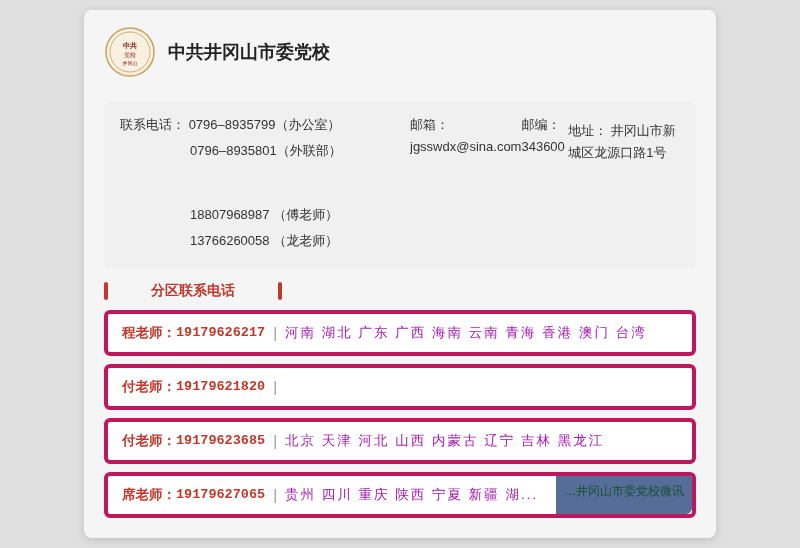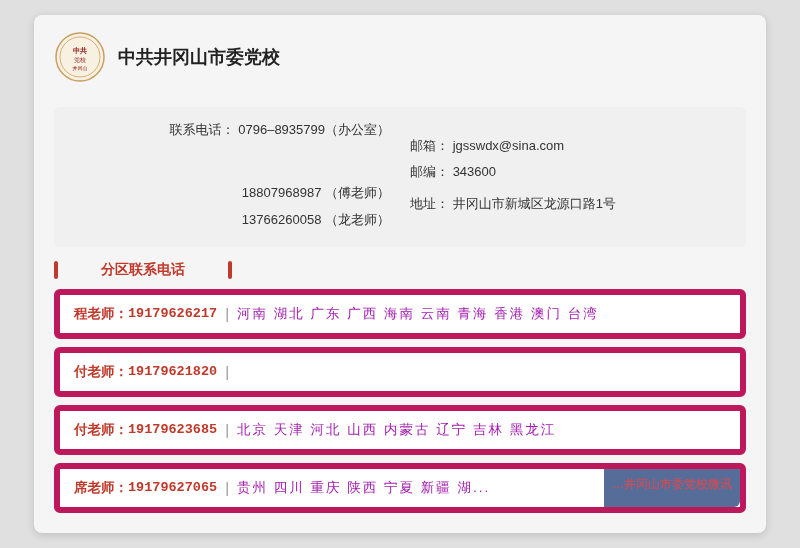--- a/index.html
+++ b/index.html
@@ -8,21 +8,21 @@
       background: #e0e0e0;
       display: flex;
       justify-content: center;
       align-items: center;
       min-height: 548px;
       width: 800px;
     }
     .card {
       background: #f5f5f5;
       border-radius: 8px;
-      width: 732px;
+      width: 632px;
       padding: 16px 20px 16px 20px;
       box-shadow: 0 2px 8px rgba(0,0,0,0.15);
     }
     .header {
       display: flex;
       align-items: center;
       margin-bottom: 14px;
       padding-bottom: 10px;
     }
     .logo {
@@ -39,26 +39,25 @@
     .contact-info {
       display: flex;
       gap: 20px;
       margin-bottom: 14px;
       background: #f0f0f0;
       border-radius: 6px;
       padding: 12px 16px;
     }
     .contact-left {
       flex: 1;
-      text-align: right;
     }
     .contact-right {
       flex: 1;
       display: flex;
-      flex-direction: column;
+      flex-direction: row;
       justify-content: center;
     }
     .contact-row {
       font-size: 13px;
       color: #333;
       margin-bottom: 4px;
       line-height: 1.7;
     }
     .contact-row span.label {
       color: #333;
@@ -93,21 +92,21 @@
     }
     .region-item {
       background: #fff;
       border-radius: 6px;
       padding: 10px 14px;
       margin-bottom: 8px;
       font-size: 13.5px;
       color: #333;
       display: flex;
       align-items: center;
-      border: 6px solid #be185d;
+      border: 4px solid #be185d;
     }
     .teacher-name {
       color: #c0392b;
       font-weight: bold;
       white-space: nowrap;
     }
     .phone-number {
       color: #c0392b;
       font-weight: bold;
       white-space: nowrap;
@@ -123,21 +122,21 @@
       letter-spacing: 2px;
     }
     .last-row-container {
       position: relative;
     }
     .watermark {
       position: absolute;
       right: 0;
       bottom: 0;
       background: rgba(30, 60, 120, 0.75);
-      color: #ef4444;
+      color: #14532d;
       font-size: 12px;
       padding: 14px 8px;
       border-radius: 4px 0 6px 0;
       white-space: nowrap;
       z-index: 10;
     }
   </style>
 </head>
 <body>
 
@@ -153,20 +152,23 @@
       <text x="26" y="39" text-anchor="middle" font-size="5" fill="#8b1a1a">井冈山</text>
     </svg>
     <span class="org-name">中共井冈山市委党校</span>
   </div>
 
   <div class="contact-info">
     <div class="contact-left">
       <div class="contact-row">
         <span class="label">联系电话：</span>
         <span class="value">0796–8935799（办公室）</span>
+      </div>
+      <div class="contact-row" style="padding-left:70px;">
+        <span class="value">0796–8935801（外联部）</span>
       </div>
       <div class="contact-row" style="padding-left:70px;margin-top:41px;">
         <span class="value">18807968987 （傅老师）</span>
       </div>
       <div class="contact-row" style="padding-left:70px;">
         <span class="value">13766260058 （龙老师）</span>
       </div>
     </div>
     <div class="contact-right">
       <div class="contact-row">

